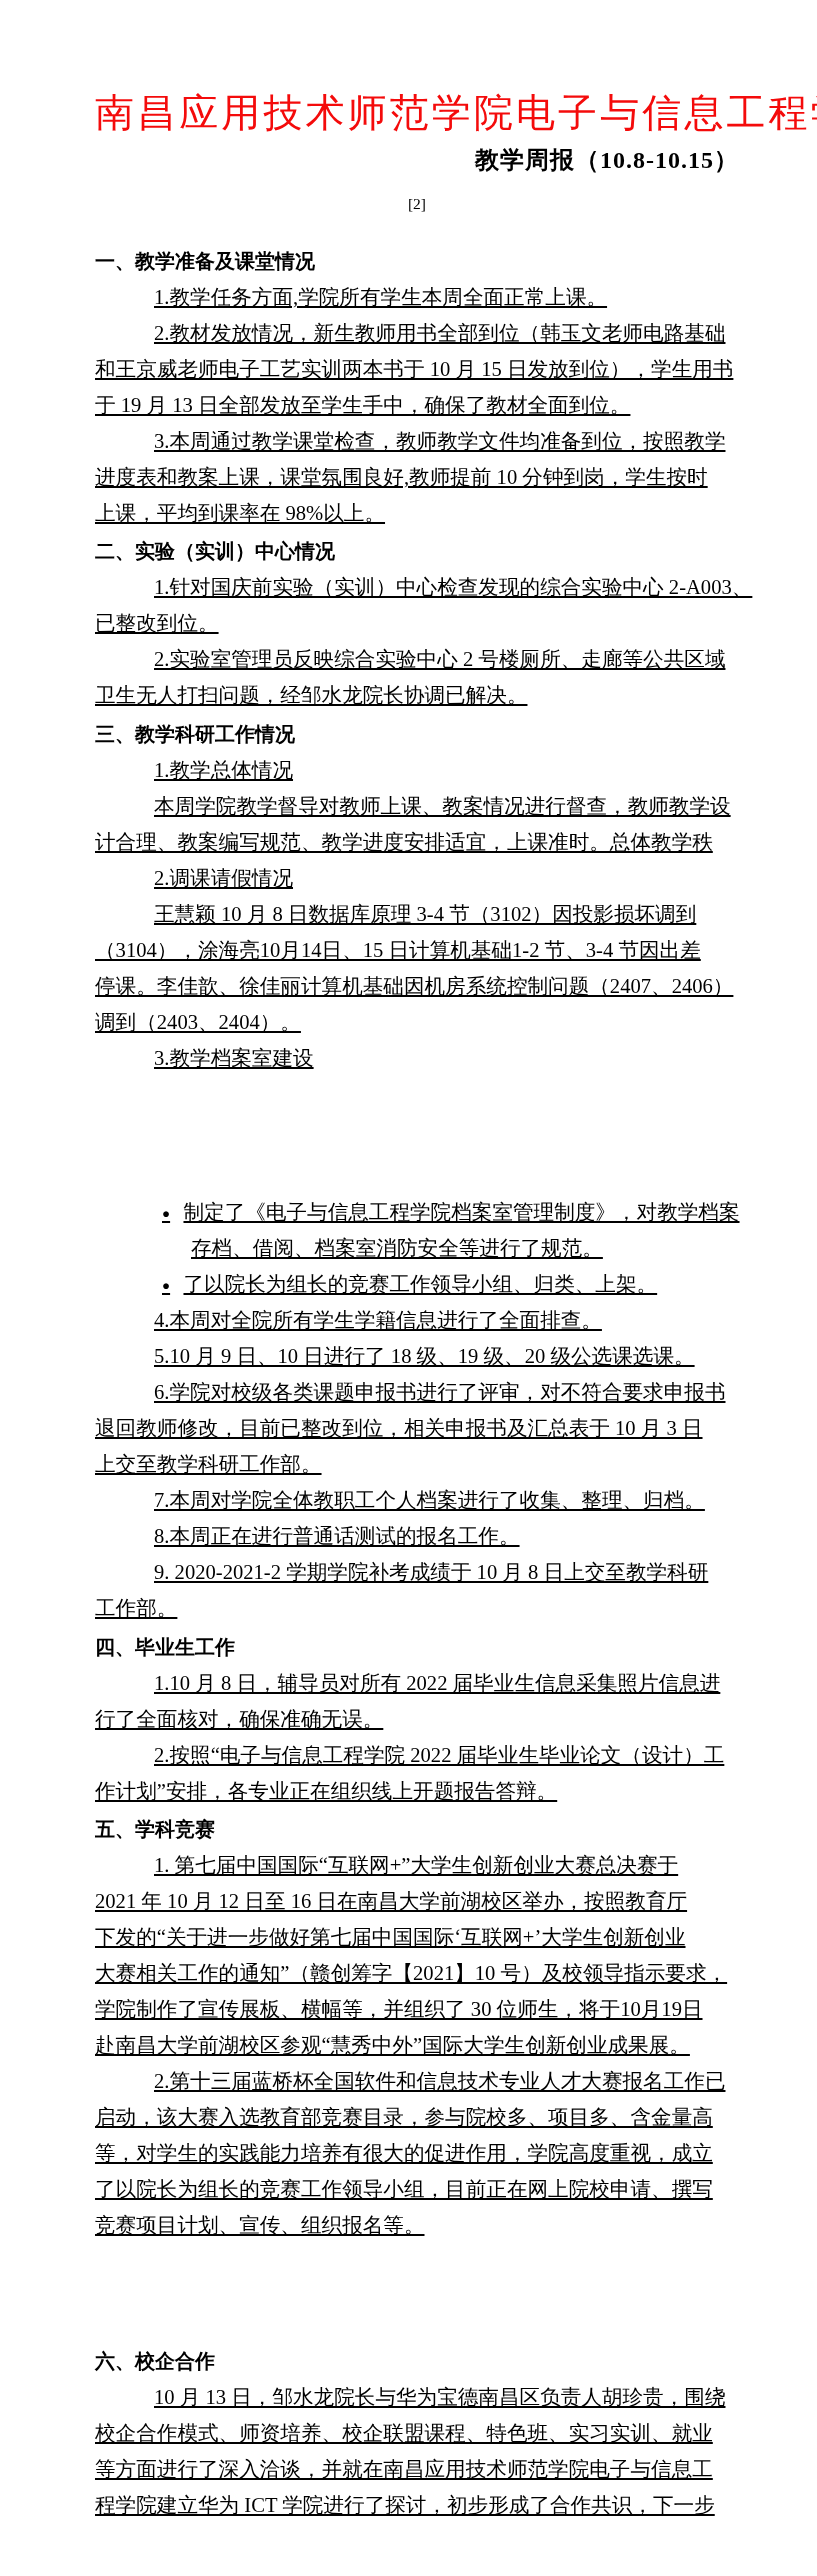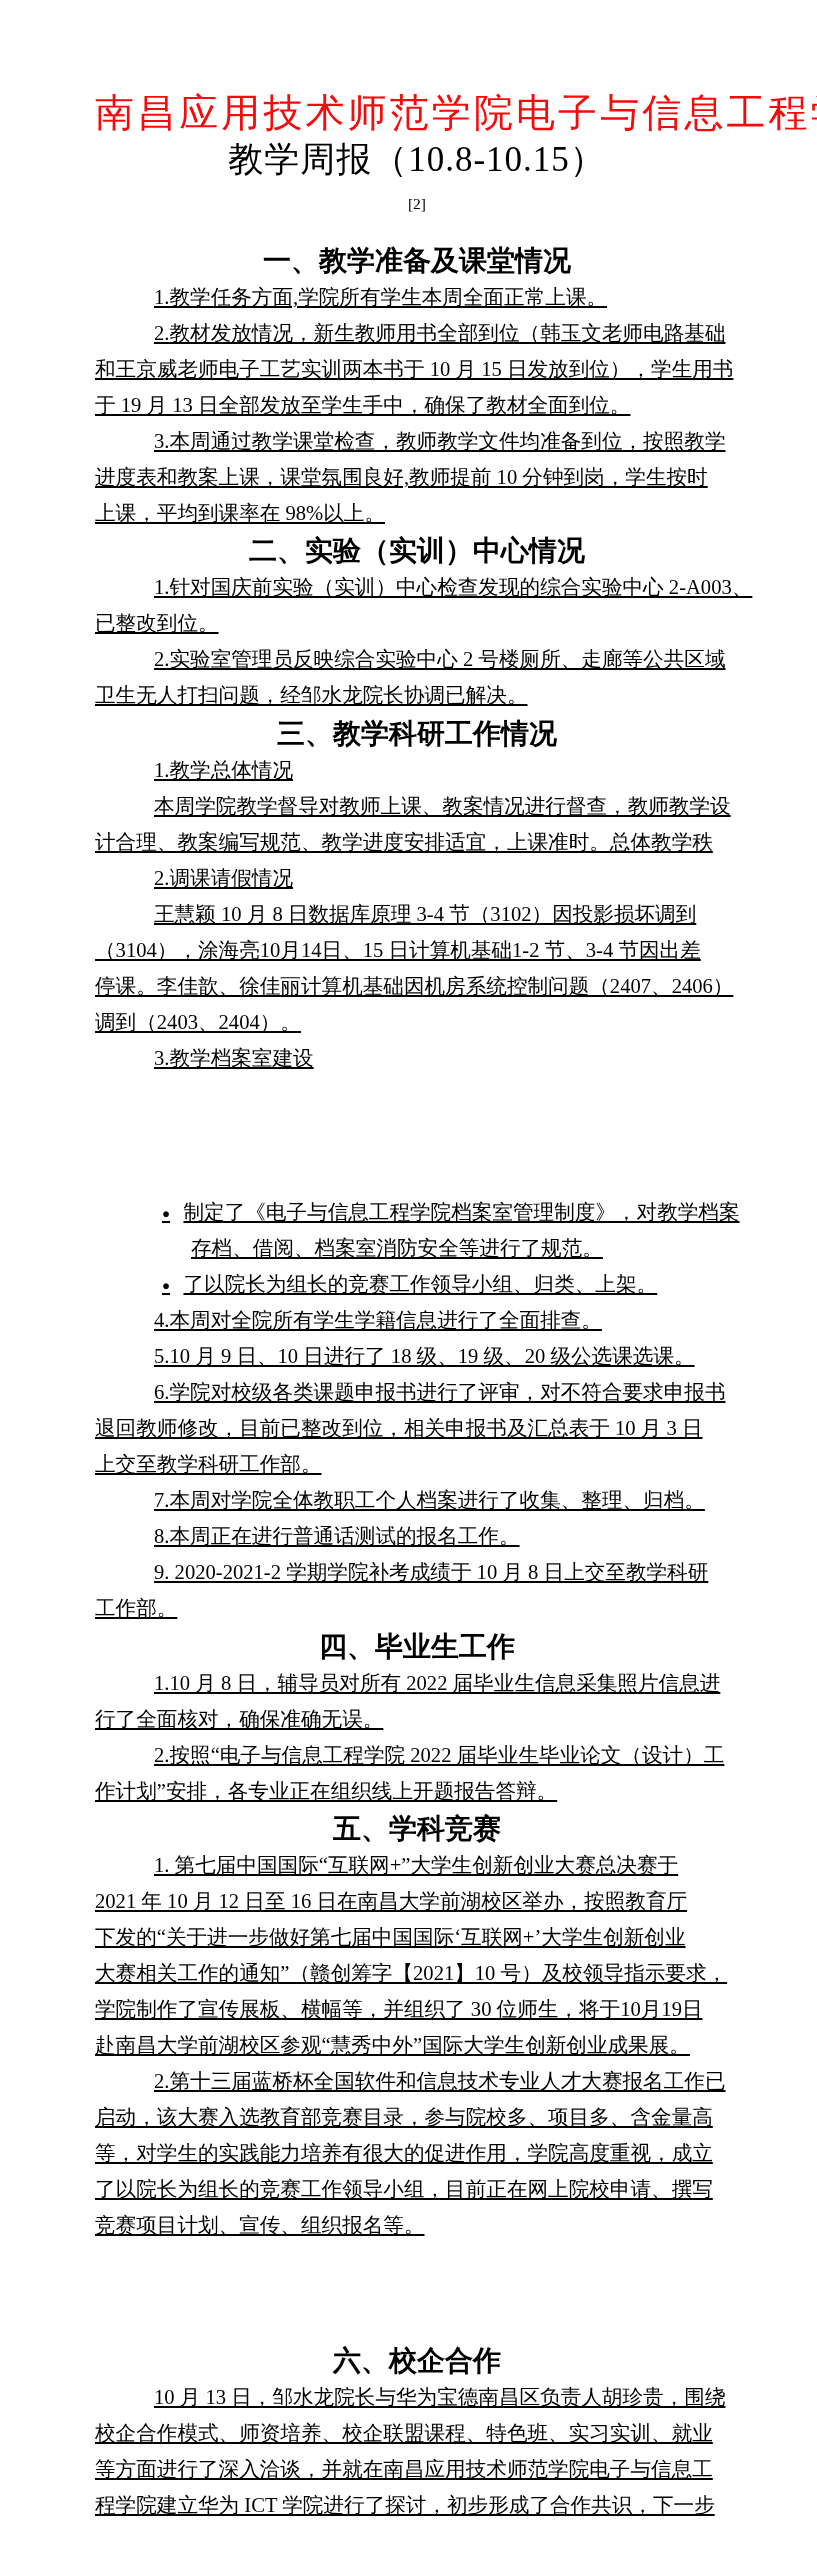--- a/index.html
+++ b/index.html
@@ -7,27 +7,27 @@
     position:relative;width:818px;height:3470px;background:#ffffff;
     font-family:"Liberation Serif","DejaVu Serif",serif;color:#000;
     overflow:hidden;
   }
   .doc{position:absolute;left:95px;top:0;width:644px;}
   .rtitle{
     margin-top:95px;font-size:39px;line-height:35px;font-weight:400;
     text-align:center;letter-spacing:3.1px;color:#f40b0b;white-space:nowrap;
   }
   .stitle{
-    margin-top:14.4px;font-size:35px;line-height:32px;font-weight:400;
-    text-align:center;letter-spacing:1px;
+    margin-top:14.4px;font-size:24px;line-height:32px;font-weight:700;
+    text-align:right;letter-spacing:1px;
   }
   .issue{margin-top:15.5px;font-size:15.5px;line-height:23px;text-align:center;}
   .hd{
-    margin-top:2.6px;height:36px;line-height:36px;font-size:28px;font-weight:bold;
-    font-family:"Liberation Sans","DejaVu Sans",sans-serif;white-space:nowrap;text-align:center;
+    margin-top:2.6px;height:36px;line-height:36px;font-size:20px;font-weight:bold;
+    font-family:"Liberation Sans","DejaVu Sans",sans-serif;white-space:nowrap;
   }
   .hd.first{margin-top:28px;}
   .hd.gap-lg{margin-top:100px;}
   .ln{height:36px;line-height:36px;font-size:20.6px;white-space:nowrap;text-decoration:underline;}
   .in{padding-left:59px;}
   .blk-gap{margin-top:118px;}
   .blt{padding-left:67px;}
   .bdot{font-size:13.4px;vertical-align:1px;margin-right:13.4px;}
   .blt2{padding-left:96px;}
 </style>

